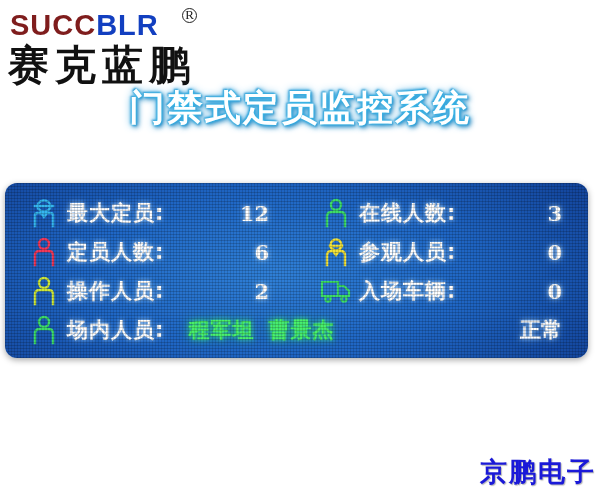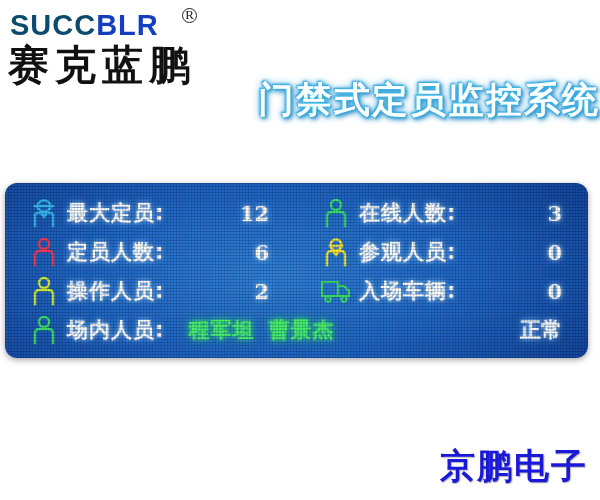--- a/index.html
+++ b/index.html
@@ -10,39 +10,39 @@
     position:relative;
   }
 
   
   #logo{position:absolute;left:8px;top:6px;width:220px;height:70px;}
   #logo-word{
     font-family:"Liberation Sans","DejaVu Sans",sans-serif;
     font-weight:bold;font-size:29px;letter-spacing:1px;
     line-height:30px;white-space:nowrap;position:absolute;left:2px;top:4px;
   }
-  #logo-word .s1{color:#0c4a6e;}
+  #logo-word .s1{color:#7f1d1d;}
   #logo-word .s2{color:#123fc0;margin-top:11px;}
   #logo-reg{
     position:absolute;left:174px;top:2px;
     font-size:13px;color:#222;
     border:1.4px solid #222;border-radius:50%;
     width:13px;height:13px;line-height:12px;text-align:center;
     font-family:"Liberation Serif","DejaVu Serif",serif;
   }
   #logo-cn{
     position:absolute;left:0px;top:32px;
     font-family:"DejaVu Serif","Liberation Serif",serif;
     font-weight:bold;font-size:41px;color:#111;letter-spacing:6px;
     white-space:nowrap;
   }
 
   
   #title{
-    position:absolute;left:0;top:76px;width:600px;text-align:right;
+    position:absolute;left:0;top:84px;width:600px;text-align:center;
     font-family:"DejaVu Sans","Liberation Sans",sans-serif;
     font-weight:bold;font-size:36px;color:#ffffff;letter-spacing:2px;
     text-shadow:
       0 0 2px #45c8ef, 0 0 4px #3fb6e8, 0 0 8px #2f9fdc,
       1px 1px 2px #1d82c4, -1px -1px 2px #1d82c4,
       2px 2px 5px #106ea8;
     white-space:nowrap;
   }
 
   
@@ -99,23 +99,23 @@
   .name-gap{display:inline-block;width:14px;}
   .status{
     font-family:"DejaVu Sans","Liberation Sans",sans-serif;
     font-weight:bold;font-size:21px;color:#ffffff;
     margin-left:auto;margin-right:26px;white-space:nowrap;
     text-shadow:0 0 4px rgba(190,225,255,.9),0 0 10px rgba(120,190,255,.6);
   }
 
   
   #footer{
-    position:absolute;right:12px;bottom:10px;
-    font-family:"DejaVu Sans","Liberation Sans",sans-serif;
-    font-weight:bold;font-size:35px;color:#1a19d8;letter-spacing:2px;
+    position:absolute;right:4px;bottom:10px;
+    font-family:"DejaVu Sans","Liberation Sans",sans-serif;
+    font-weight:bold;font-size:27px;color:#1a19d8;letter-spacing:2px;
     text-shadow:1px 1px 1px rgba(120,120,120,.55);
     white-space:nowrap;
     text-align:center;
   }
 </style>
 </head>
 <body>
 
 <div id="logo">
   <div id="logo-word">

